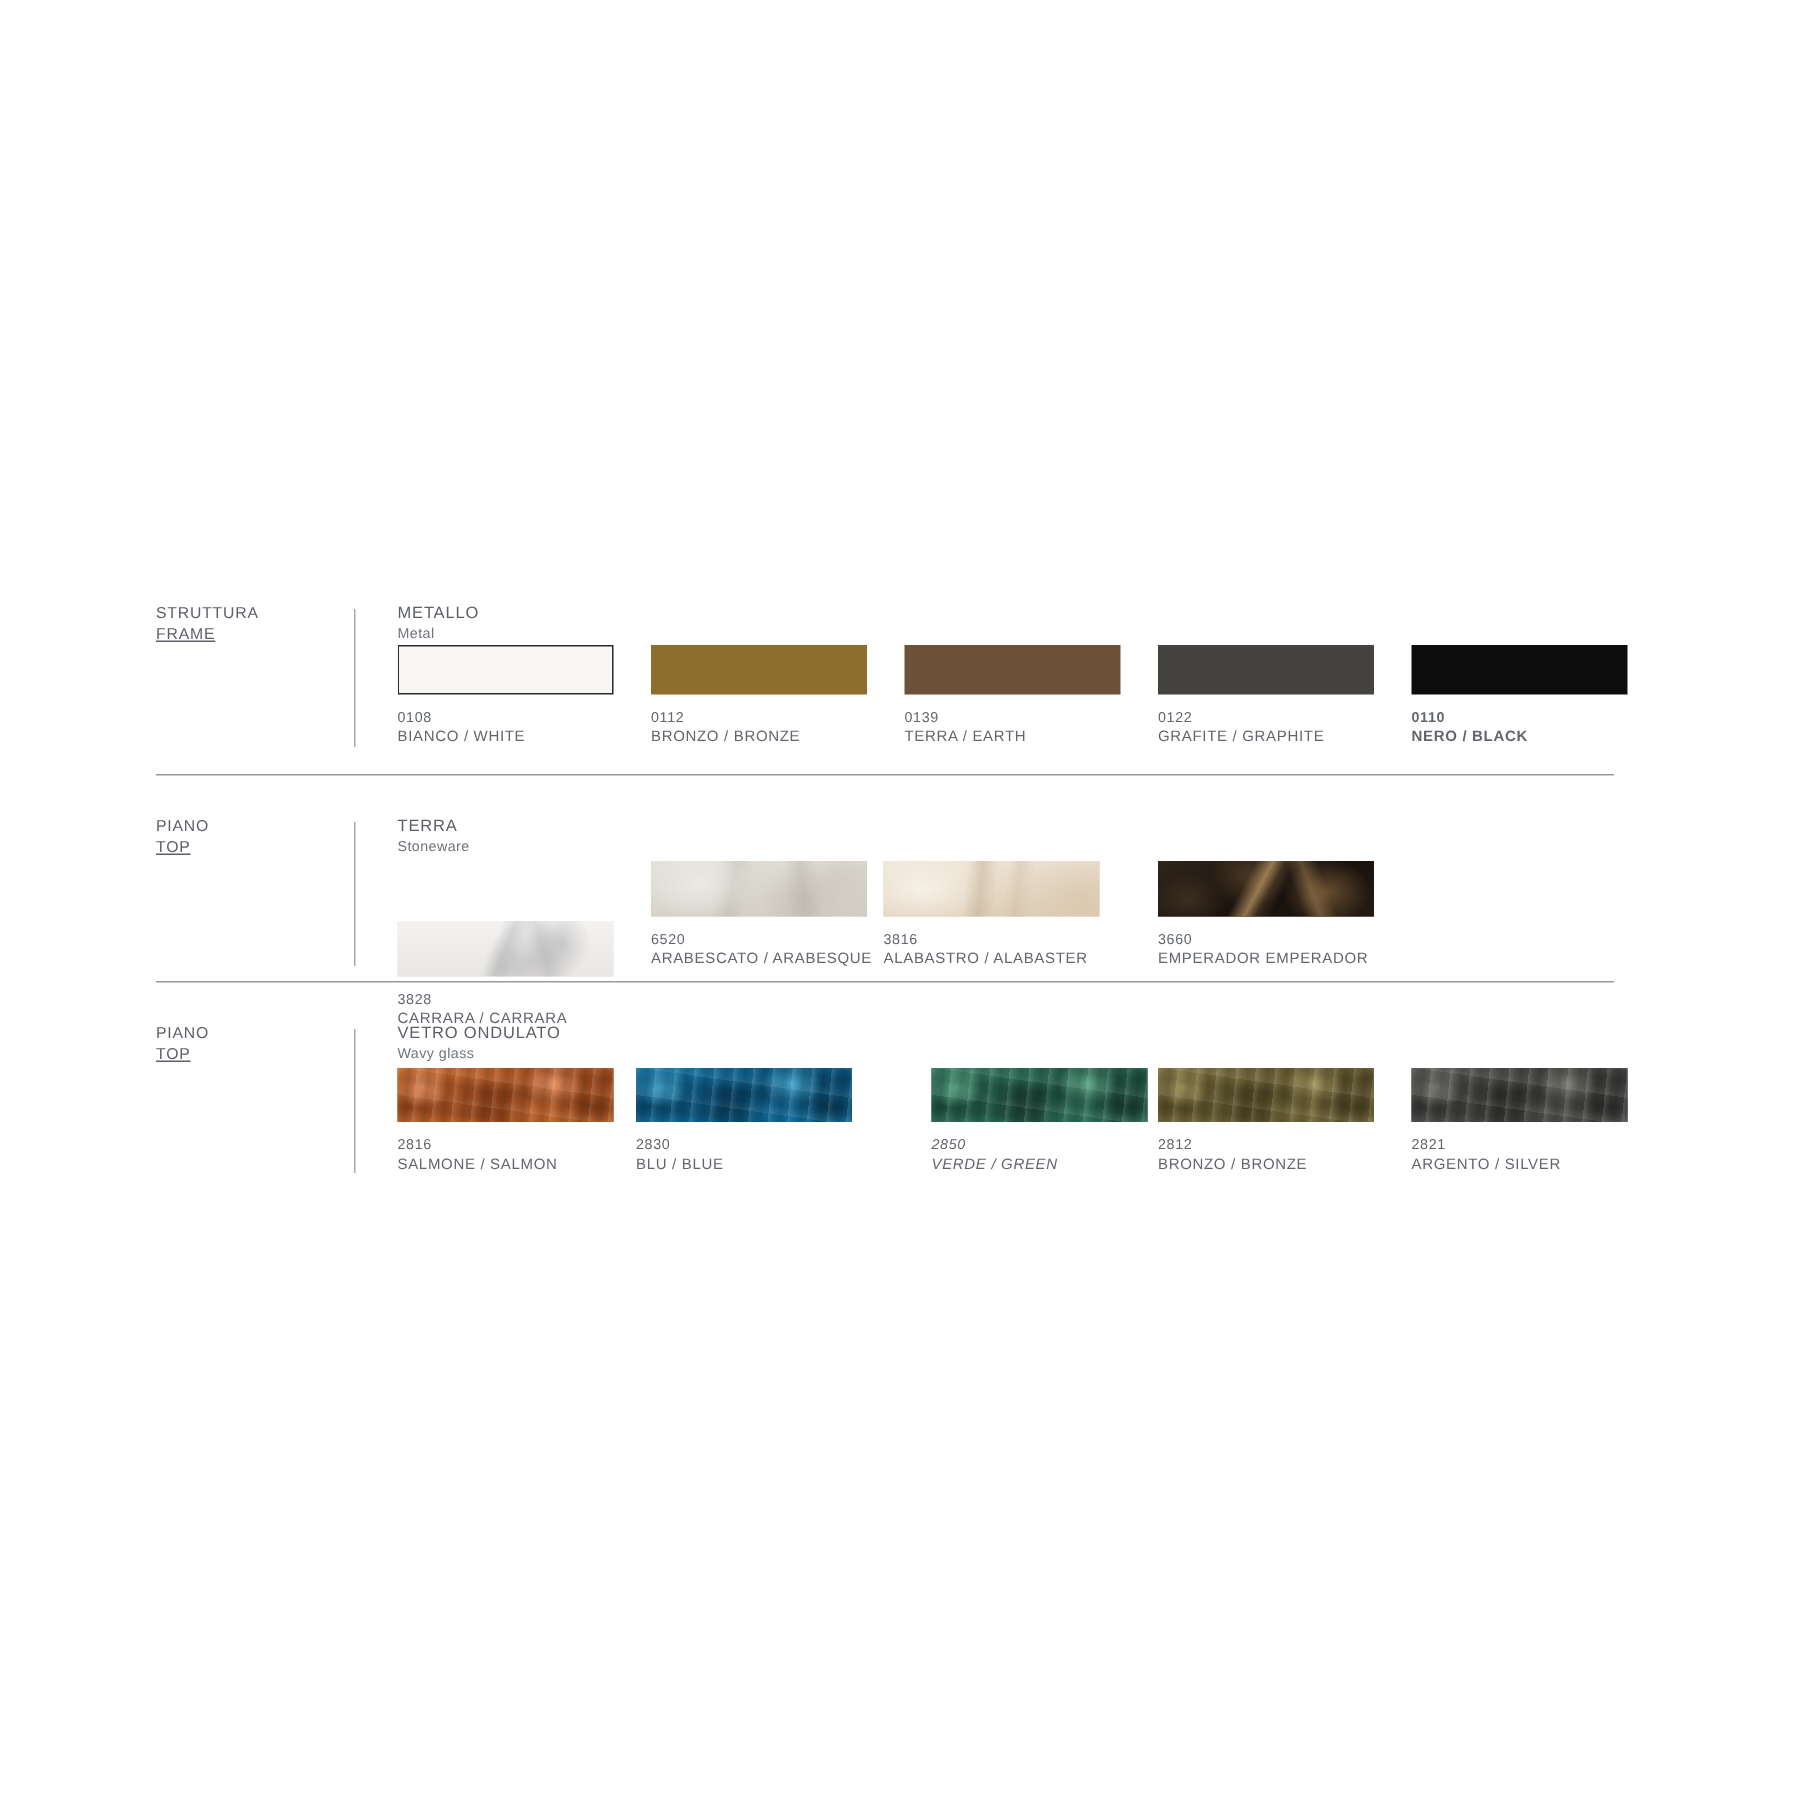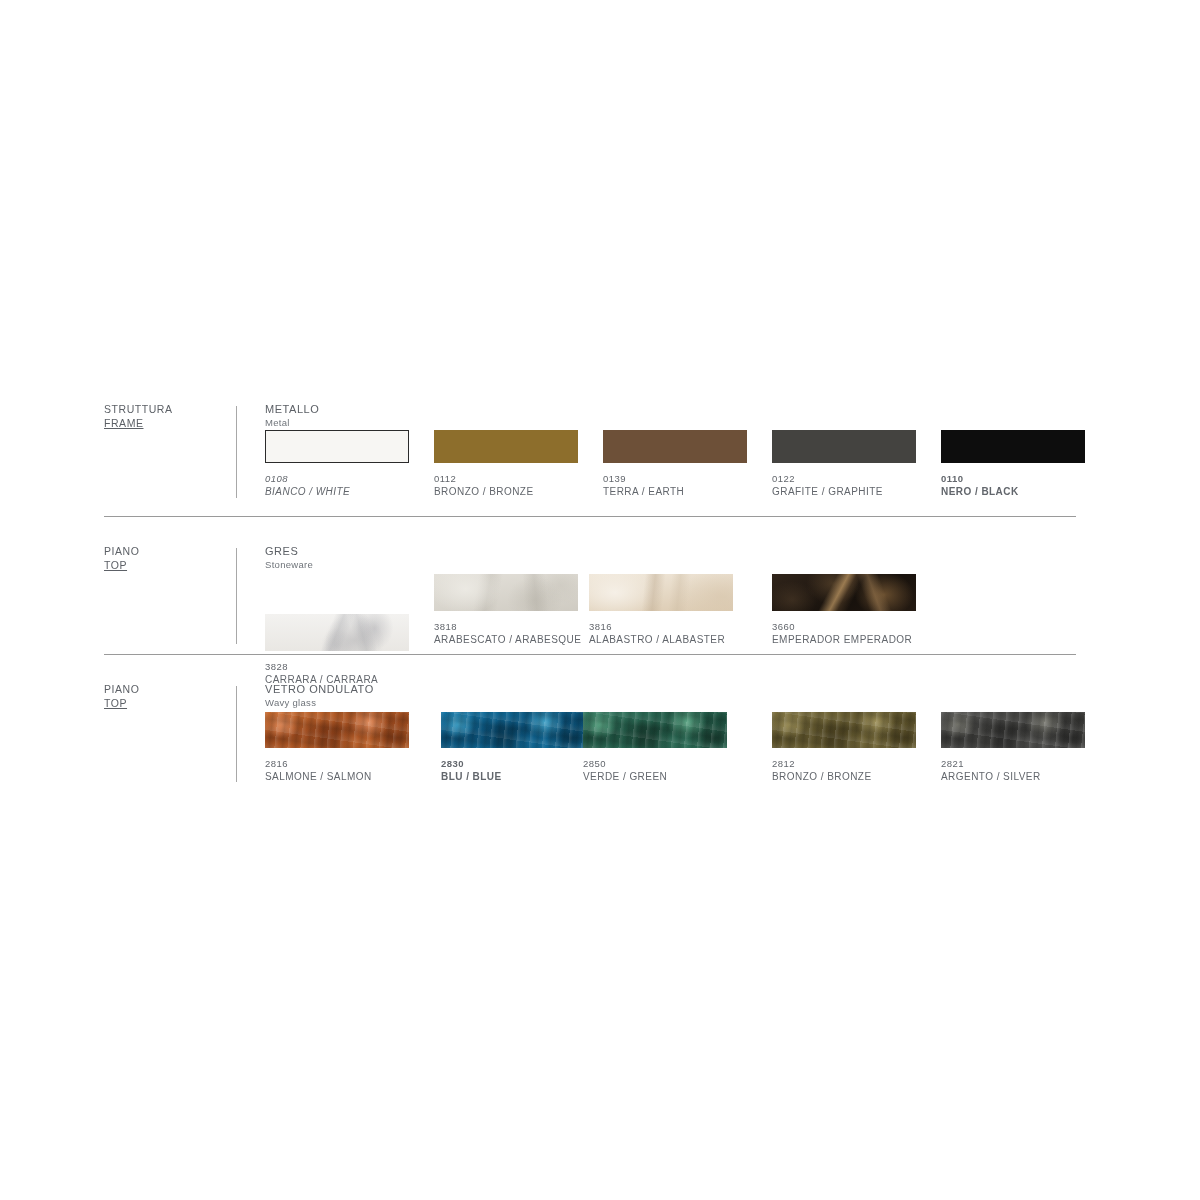--- a/index.html
+++ b/index.html
@@ -119,21 +119,21 @@
 <div class="sheet">
   <div id="sections-root">
       <div class="section" style="top: 402px;">
         <div class="category"><span class="cat-it">STRUTTURA</span><span class="cat-en">FRAME</span></div>
         <div class="vrule" style="left: 132px; top: 4px; height: 92px;"></div>
         <div class="material">
           <span class="mat-it">METALLO</span>
           <span class="mat-en">Metal</span>
         </div>
         <div class="swatches" style="top: 28px;">
-          <div class="swatch-cell" style="left: 0px; font-style: italic;">
+          <div class="swatch-cell" style="left: 0px;">
             <div class="swatch outlined" style="height: 33px; background-color: rgb(247, 246, 243);"></div>
             <div class="swatch-code">0108</div>
             <div class="swatch-name">BIANCO / WHITE</div>
           </div>
           <div class="swatch-cell" style="left: 169px;">
             <div class="swatch" style="height: 33px; background-color: rgb(141, 110, 44);"></div>
             <div class="swatch-code">0112</div>
             <div class="swatch-name">BRONZO / BRONZE</div>
           </div>
           <div class="swatch-cell" style="left: 338px;">
@@ -150,32 +150,32 @@
             <div class="swatch" style="height: 33px; background-color: rgb(13, 13, 13);"></div>
             <div class="swatch-code">0110</div>
             <div class="swatch-name">NERO / BLACK</div>
           </div>
         </div>
       </div>
       <div class="section" style="top: 544px;">
         <div class="category"><span class="cat-it">PIANO</span><span class="cat-en">TOP</span></div>
         <div class="vrule" style="left: 132px; top: 4px; height: 96px;"></div>
         <div class="material">
-          <span class="mat-it">GRES</span>
+          <span class="mat-it">TERRA</span>
           <span class="mat-en">Stoneware</span>
         </div>
         <div class="swatches" style="top: 30px;">
           <div class="swatch-cell" style="left: 0px; margin-top: 40px;">
             <div class="swatch" style="height: 37px; background-color: rgb(236, 234, 231); background-image: radial-gradient(34% 120% at 62% 72%, rgba(150, 150, 155, 0.4) 0%, rgba(150, 150, 155, 0) 62%), radial-gradient(20% 90% at 76% 38%, rgba(138, 138, 146, 0.34) 0%, rgba(138, 138, 146, 0) 66%), radial-gradient(16% 70% at 50% 86%, rgba(160, 160, 166, 0.28) 0%, rgba(160, 160, 166, 0) 70%), linear-gradient(112deg, rgba(170, 172, 176, 0) 44%, rgba(152, 154, 160, 0.3) 50%, rgba(170, 172, 176, 0) 57%), linear-gradient(74deg, rgba(160, 162, 168, 0) 60%, rgba(144, 146, 152, 0.22) 66%, rgba(160, 162, 168, 0) 73%), linear-gradient(rgb(243, 242, 240) 0%, rgb(233, 231, 227) 100%);"></div>
             <div class="swatch-code">3828</div>
             <div class="swatch-name">CARRARA / CARRARA</div>
           </div>
           <div class="swatch-cell" style="left: 169px;">
             <div class="swatch" style="height: 37px; background-color: rgb(215, 211, 203); background-image: radial-gradient(40% 110% at 22% 40%, rgba(238, 236, 230, 0.85) 0%, rgba(238, 236, 230, 0) 62%), radial-gradient(30% 100% at 70% 70%, rgba(182, 178, 168, 0.45) 0%, rgba(182, 178, 168, 0) 64%), radial-gradient(24% 80% at 88% 30%, rgba(196, 192, 182, 0.42) 0%, rgba(196, 192, 182, 0) 66%), linear-gradient(100deg, rgba(172, 168, 158, 0) 30%, rgba(172, 168, 158, 0.3) 38%, rgba(172, 168, 158, 0) 46%), linear-gradient(85deg, rgba(160, 156, 146, 0) 62%, rgba(160, 156, 146, 0.26) 70%, rgba(160, 156, 146, 0) 78%), linear-gradient(170deg, rgb(228, 225, 218) 0%, rgb(207, 203, 194) 100%);"></div>
-            <div class="swatch-code">3818</div>
+            <div class="swatch-code">6520</div>
             <div class="swatch-name">ARABESCATO / ARABESQUE</div>
           </div>
           <div class="swatch-cell" style="left: 324px;">
             <div class="swatch" style="height: 37px; background-color: rgb(227, 215, 197); background-image: linear-gradient(96deg, rgba(186, 166, 140, 0) 38%, rgba(186, 166, 140, 0.42) 45%, rgba(186, 166, 140, 0) 52%), linear-gradient(96deg, rgba(196, 178, 152, 0) 56%, rgba(196, 178, 152, 0.3) 62%, rgba(196, 178, 152, 0) 69%), radial-gradient(50% 120% at 18% 50%, rgba(247, 242, 234, 0.9) 0%, rgba(247, 242, 234, 0) 66%), radial-gradient(40% 110% at 92% 60%, rgba(214, 196, 170, 0.55) 0%, rgba(214, 196, 170, 0) 70%), linear-gradient(175deg, rgb(239, 230, 216) 0%, rgb(220, 203, 178) 100%);"></div>
             <div class="swatch-code">3816</div>
             <div class="swatch-name">ALABASTRO / ALABASTER</div>
           </div>
           <div class="swatch-cell" style="left: 507px;">
             <div class="swatch" style="height: 37px; background-color: rgb(43, 32, 24); background-image: linear-gradient(118deg, rgba(198, 158, 104, 0) 40%, rgba(198, 158, 104, 0.7) 47%, rgba(150, 112, 70, 0.25) 52%, rgba(198, 158, 104, 0) 58%), linear-gradient(70deg, rgba(176, 138, 92, 0) 62%, rgba(176, 138, 92, 0.45) 69%, rgba(176, 138, 92, 0) 76%), radial-gradient(30% 90% at 78% 56%, rgba(150, 112, 66, 0.62) 0%, rgba(150, 112, 66, 0) 68%), radial-gradient(26% 80% at 42% 26%, rgba(120, 92, 58, 0.45) 0%, rgba(120, 92, 58, 0) 70%), radial-gradient(24% 70% at 14% 70%, rgba(96, 74, 50, 0.4) 0%, rgba(96, 74, 50, 0) 72%), linear-gradient(150deg, rgb(48, 36, 26) 0%, rgb(23, 17, 12) 60%, rgb(36, 26, 18) 100%);"></div>
             <div class="swatch-code">3660</div>
@@ -189,26 +189,26 @@
         <div class="material">
           <span class="mat-it">VETRO ONDULATO</span>
           <span class="mat-en">Wavy glass</span>
         </div>
         <div class="swatches" style="top: 30px;">
           <div class="swatch-cell" style="left: 0px;">
             <div class="swatch" style="height: 36px; background-color: rgb(181, 96, 44); background-image: repeating-linear-gradient(96deg, rgba(255, 255, 255, 0.13) 0px, rgba(255, 255, 255, 0) 4px, rgba(0, 0, 0, 0.13) 8px, rgba(0, 0, 0, 0) 13px), repeating-linear-gradient(8deg, rgba(255, 255, 255, 0.09) 0px, rgba(255, 255, 255, 0) 6px, rgba(0, 0, 0, 0.1) 11px, rgba(0, 0, 0, 0) 18px), radial-gradient(18% 60% at 12% 34%, rgb(224, 138, 90) 0%, rgba(255, 255, 255, 0) 68%), radial-gradient(22% 70% at 44% 70%, rgb(125, 55, 20) 0%, rgba(0, 0, 0, 0) 70%), radial-gradient(20% 64% at 72% 28%, rgb(224, 138, 90) 0%, rgba(255, 255, 255, 0) 70%), radial-gradient(24% 74% at 90% 74%, rgb(125, 55, 20) 0%, rgba(0, 0, 0, 0) 72%), linear-gradient(172deg, rgb(201, 108, 48) 0%, rgb(156, 74, 30) 48%, rgb(201, 108, 48) 100%);"></div>
             <div class="swatch-code">2816</div>
             <div class="swatch-name">SALMONE / SALMON</div>
           </div>
-          <div class="swatch-cell" style="left: 176px; font-weight: bold;">
+          <div class="swatch-cell" style="left: 159px;">
             <div class="swatch" style="height: 36px; background-color: rgb(17, 98, 141); background-image: repeating-linear-gradient(96deg, rgba(255, 255, 255, 0.13) 0px, rgba(255, 255, 255, 0) 4px, rgba(0, 0, 0, 0.13) 8px, rgba(0, 0, 0, 0) 13px), repeating-linear-gradient(8deg, rgba(255, 255, 255, 0.09) 0px, rgba(255, 255, 255, 0) 6px, rgba(0, 0, 0, 0.1) 11px, rgba(0, 0, 0, 0) 18px), radial-gradient(18% 60% at 12% 34%, rgb(63, 160, 198) 0%, rgba(255, 255, 255, 0) 68%), radial-gradient(22% 70% at 44% 70%, rgb(6, 55, 82) 0%, rgba(0, 0, 0, 0) 70%), radial-gradient(20% 64% at 72% 28%, rgb(63, 160, 198) 0%, rgba(255, 255, 255, 0) 70%), radial-gradient(24% 74% at 90% 74%, rgb(6, 55, 82) 0%, rgba(0, 0, 0, 0) 72%), linear-gradient(172deg, rgb(20, 118, 166) 0%, rgb(10, 77, 115) 48%, rgb(20, 118, 166) 100%);"></div>
             <div class="swatch-code">2830</div>
             <div class="swatch-name">BLU / BLUE</div>
           </div>
-          <div class="swatch-cell" style="left: 318px;">
+          <div class="swatch-cell" style="left: 356px; font-style: italic;">
             <div class="swatch" style="height: 36px; background-color: rgb(44, 99, 82); background-image: repeating-linear-gradient(96deg, rgba(255, 255, 255, 0.13) 0px, rgba(255, 255, 255, 0) 4px, rgba(0, 0, 0, 0.13) 8px, rgba(0, 0, 0, 0) 13px), repeating-linear-gradient(8deg, rgba(255, 255, 255, 0.09) 0px, rgba(255, 255, 255, 0) 6px, rgba(0, 0, 0, 0.1) 11px, rgba(0, 0, 0, 0) 18px), radial-gradient(18% 60% at 12% 34%, rgb(89, 163, 130) 0%, rgba(255, 255, 255, 0) 68%), radial-gradient(22% 70% at 44% 70%, rgb(22, 56, 44) 0%, rgba(0, 0, 0, 0) 70%), radial-gradient(20% 64% at 72% 28%, rgb(89, 163, 130) 0%, rgba(255, 255, 255, 0) 70%), radial-gradient(24% 74% at 90% 74%, rgb(22, 56, 44) 0%, rgba(0, 0, 0, 0) 72%), linear-gradient(172deg, rgb(52, 122, 98) 0%, rgb(30, 81, 64) 48%, rgb(52, 122, 98) 100%);"></div>
             <div class="swatch-code">2850</div>
             <div class="swatch-name">VERDE / GREEN</div>
           </div>
           <div class="swatch-cell" style="left: 507px;">
             <div class="swatch" style="height: 36px; background-color: rgb(110, 99, 54); background-image: repeating-linear-gradient(96deg, rgba(255, 255, 255, 0.13) 0px, rgba(255, 255, 255, 0) 4px, rgba(0, 0, 0, 0.13) 8px, rgba(0, 0, 0, 0) 13px), repeating-linear-gradient(8deg, rgba(255, 255, 255, 0.09) 0px, rgba(255, 255, 255, 0) 6px, rgba(0, 0, 0, 0.1) 11px, rgba(0, 0, 0, 0) 18px), radial-gradient(18% 60% at 12% 34%, rgb(156, 143, 88) 0%, rgba(255, 255, 255, 0) 68%), radial-gradient(22% 70% at 44% 70%, rgb(69, 60, 29) 0%, rgba(0, 0, 0, 0) 70%), radial-gradient(20% 64% at 72% 28%, rgb(156, 143, 88) 0%, rgba(255, 255, 255, 0) 70%), radial-gradient(24% 74% at 90% 74%, rgb(69, 60, 29) 0%, rgba(0, 0, 0, 0) 72%), linear-gradient(172deg, rgb(125, 113, 64) 0%, rgb(90, 80, 41) 48%, rgb(125, 113, 64) 100%);"></div>
             <div class="swatch-code">2812</div>
             <div class="swatch-name">BRONZO / BRONZE</div>
           </div>
           <div class="swatch-cell" style="left: 676px;">

